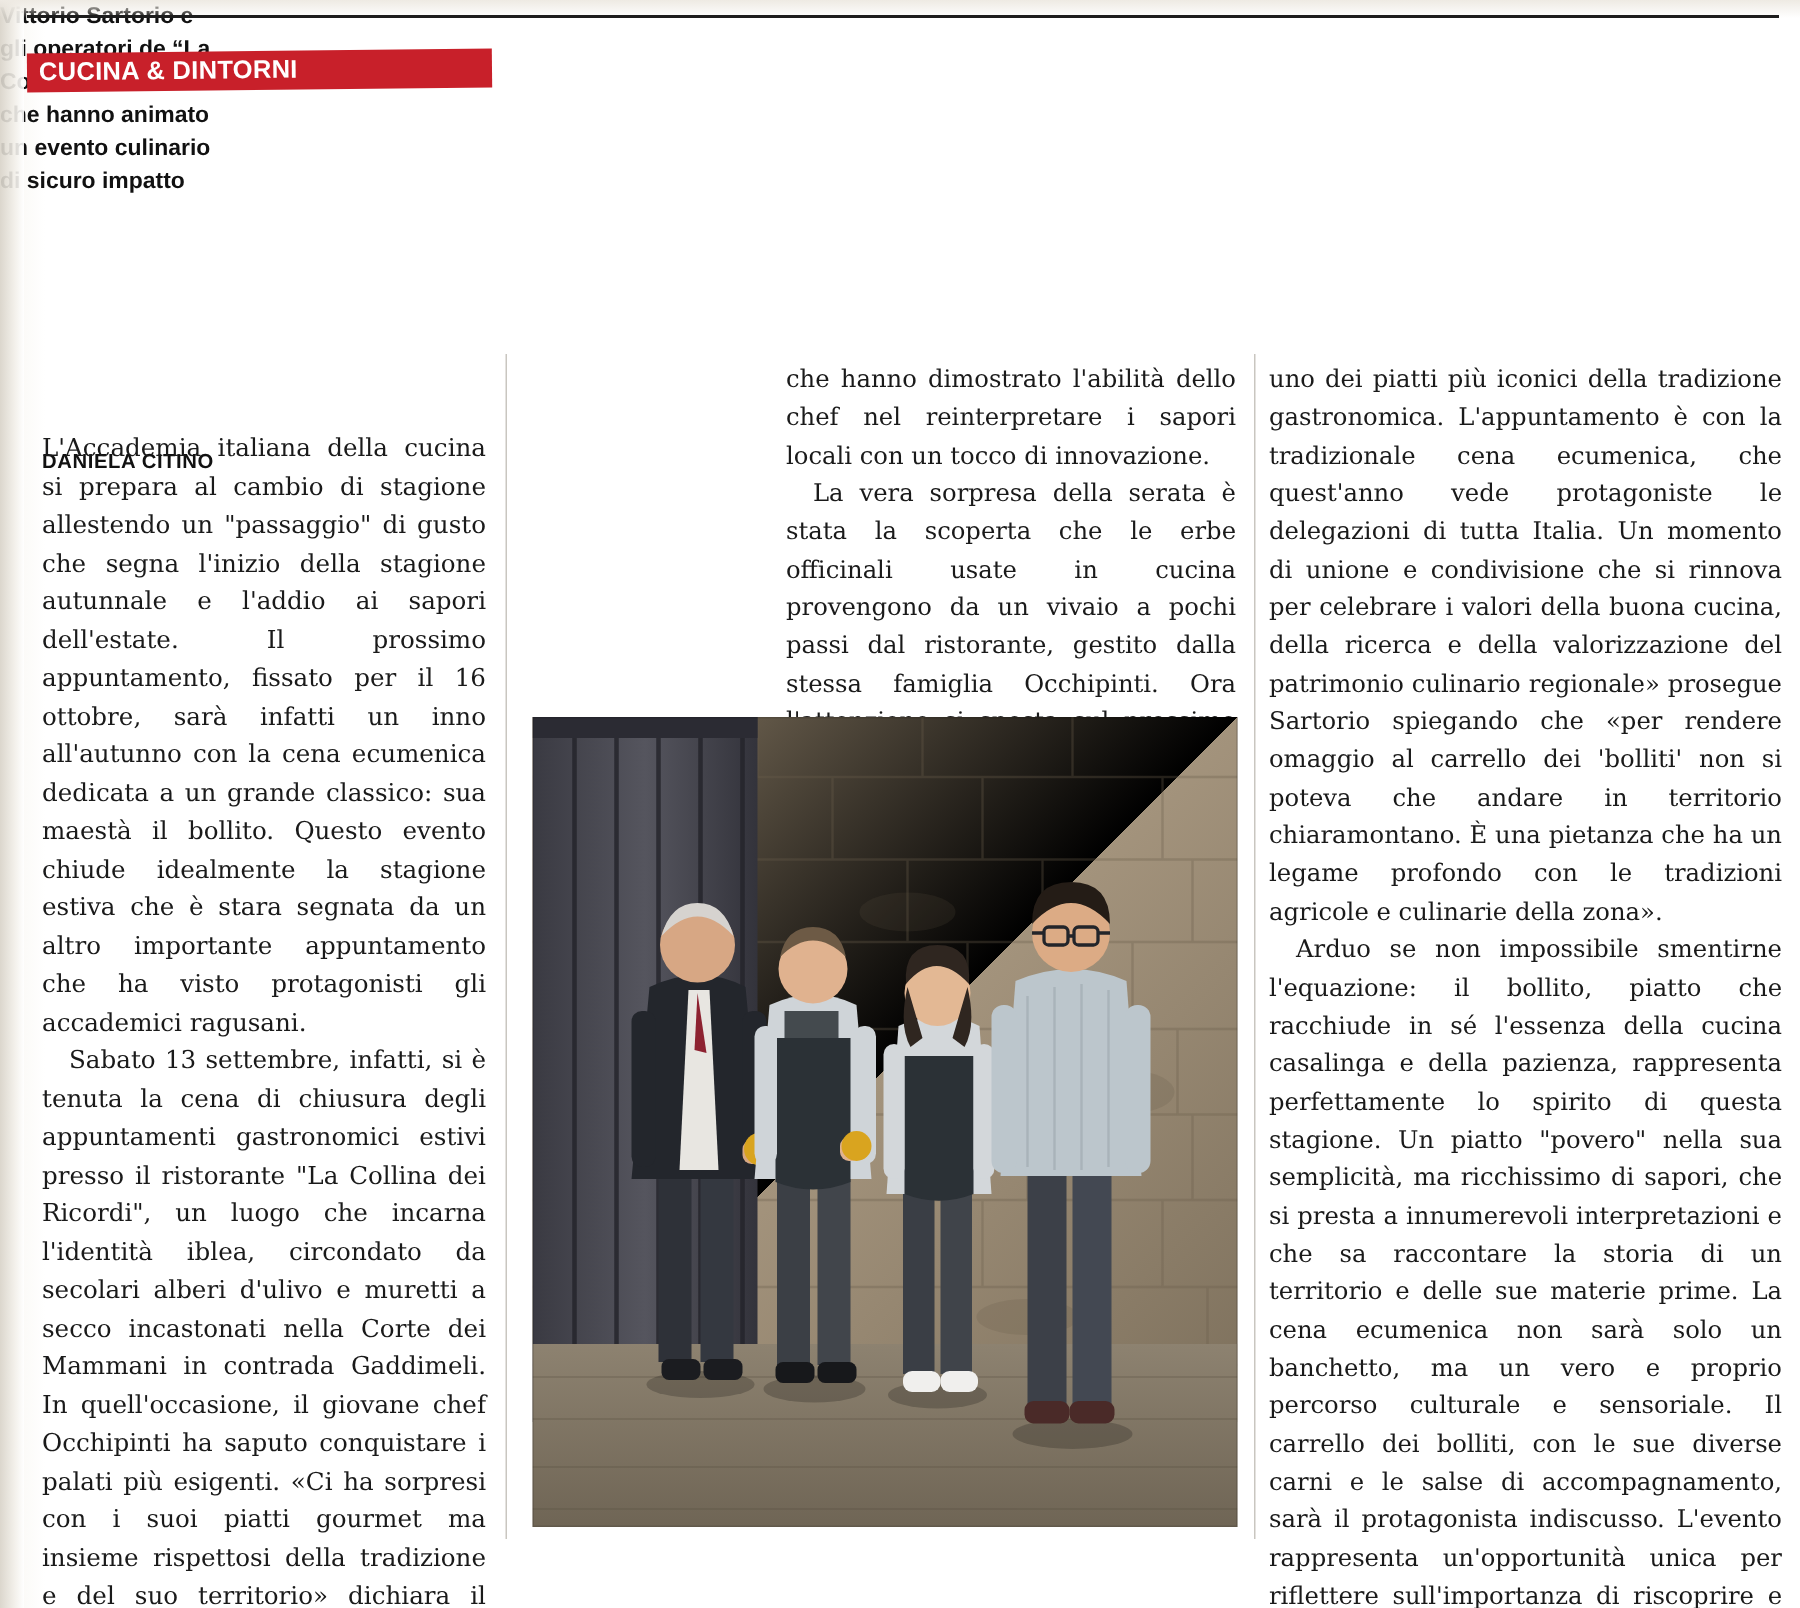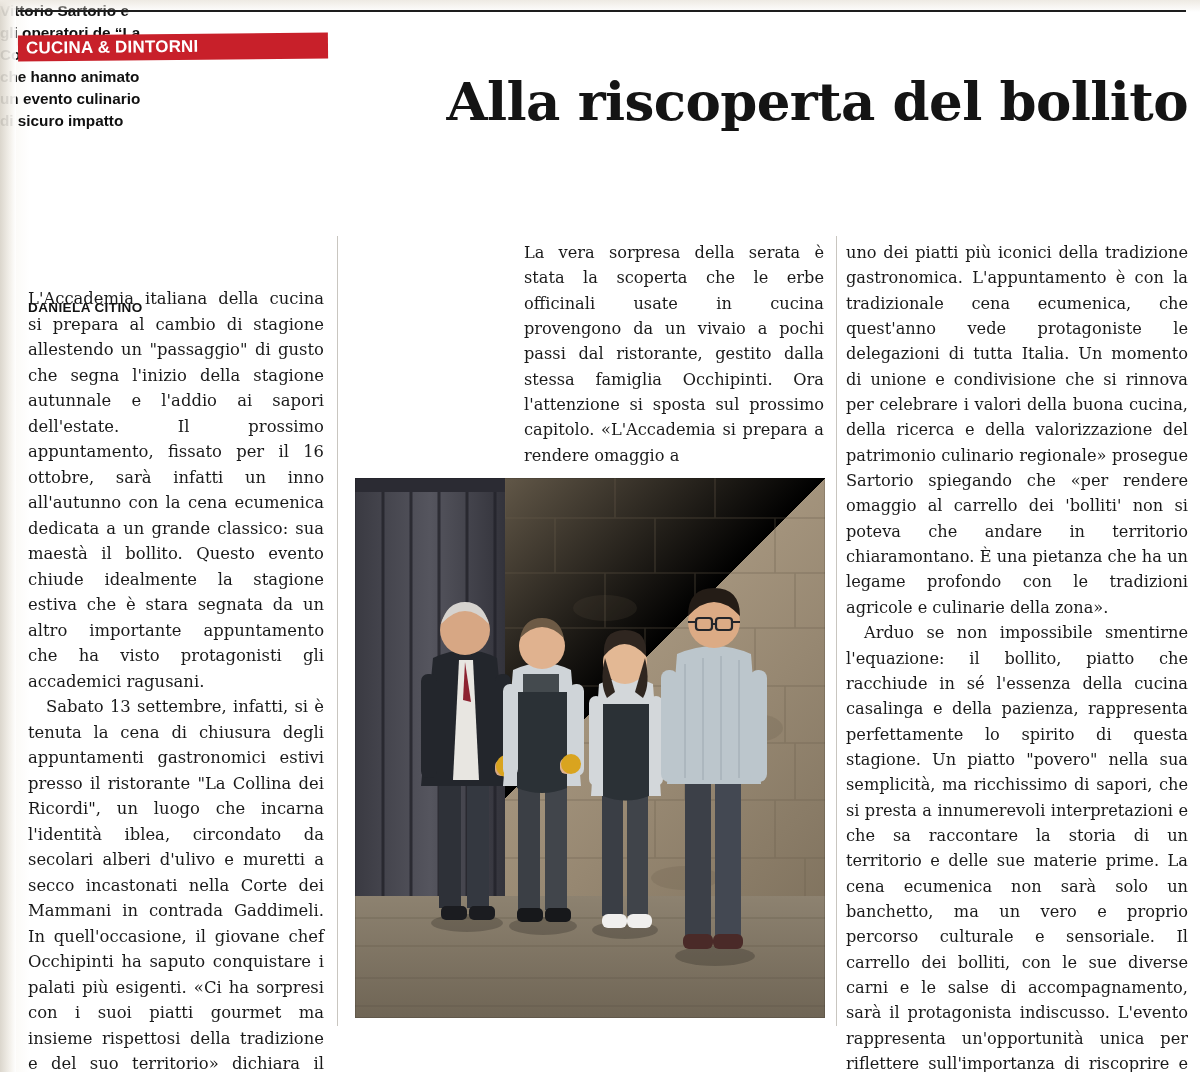--- a/index.html
+++ b/index.html
@@ -149,33 +149,33 @@
   <div class="scan-top-shade"></div>
   <div class="rule-top"></div>
   <div class="rule-vert-1"></div>
   <div class="rule-vert-2"></div>
 
   <div class="kicker">
     <span class="kicker-text">CUCINA &amp; DINTORNI</span>
   </div>
 
   <h1 class="headline">
-    <span class="l1">Alla riscoperta del bollito</span>
   </h1>
 
   <div class="byline">DANIELA CITINO</div>
 
   <div class="col" id="col1">
     <p>L'Accademia italiana della cucina si prepara al cambio di stagione allestendo un "passaggio" di gusto che segna l'inizio della stagione autunnale e l'addio ai sapori dell'estate. Il prossimo appuntamento, fissato per il 16 ottobre, sarà infatti un inno all'autunno con la cena ecumenica dedicata a un grande classico: sua maestà il bollito. Questo evento chiude idealmente la stagione estiva che è stara segnata da un altro importante appuntamento che ha visto protagonisti gli accademici ragusani.</p>
     <p>Sabato 13 settembre, infatti, si è tenuta la cena di chiusura degli appuntamenti gastronomici estivi presso il ristorante "La Collina dei Ricordi", un luogo che incarna l'identità iblea, circondato da secolari alberi d'ulivo e muretti a secco incastonati nella Corte dei Mammani in contrada Gaddimeli. In quell'occasione, il giovane chef Occhipinti ha saputo conquistare i palati più esigenti. «Ci ha sorpresi con i suoi piatti gourmet ma insieme rispettosi della tradizione e del suo territorio» dichiara il delegato ragusano, Vittorio Sartorio, annotando che sono stati particolarmente apprezzati dagli accademici ragusani il risotto agli agrumi e al gambero e il sorbetto di lampone e basilico,</p>
   </div>
 
   <div id="col2-lead">Vittorio Sartorio e gli operatori de “La Collina dei Ricordi” che hanno animato un evento culinario di sicuro impatto</div>
 
   <div class="col" id="col3">
+    <p>che hanno dimostrato l'abilità dello chef nel reinterpretare i sapori locali con un tocco di innovazione.</p>
     <p>La vera sorpresa della serata è stata la scoperta che le erbe officinali usate in cucina provengono da un vivaio a pochi passi dal ristorante, gestito dalla stessa famiglia Occhipinti. Ora l'attenzione si sposta sul prossimo capitolo. «L'Accademia si prepara a rendere omaggio a</p>
   </div>
 
   <div class="col" id="col4">
     <p>uno dei piatti più iconici della tradizione gastronomica. L'appuntamento è con la tradizionale cena ecumenica, che quest'anno vede protagoniste le delegazioni di tutta Italia. Un momento di unione e condivisione che si rinnova per celebrare i valori della buona cucina, della ricerca e della valorizzazione del patrimonio culinario regionale» prosegue Sartorio spiegando che «per rendere omaggio al carrello dei 'bolliti' non si poteva che andare in territorio chiaramontano. È una pietanza che ha un legame profondo con le tradizioni agricole e culinarie della zona».</p>
     <p>Arduo se non impossibile smentirne l'equazione: il bollito, piatto che racchiude in sé l'essenza della cucina casalinga e della pazienza, rappresenta perfettamente lo spirito di questa stagione. Un piatto "povero" nella sua semplicità, ma ricchissimo di sapori, che si presta a innumerevoli interpretazioni e che sa raccontare la storia di un territorio e delle sue materie prime. La cena ecumenica non sarà solo un banchetto, ma un vero e proprio percorso culturale e sensoriale. Il carrello dei bolliti, con le sue diverse carni e le salse di accompagnamento, sarà il protagonista indiscusso. L'evento rappresenta un'opportunità unica per riflettere sull'importanza di riscoprire e valorizzare i piatti della tradizione.</p>
   </div>
 
   <div class="photo">
     <svg width="470" height="540" viewBox="0 0 470 540">

